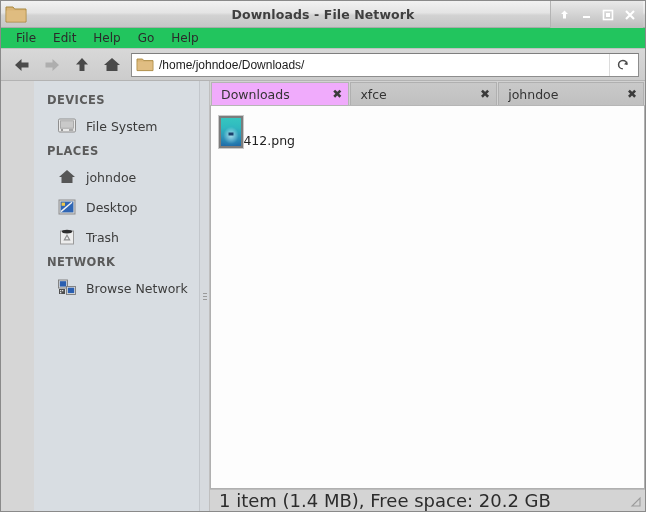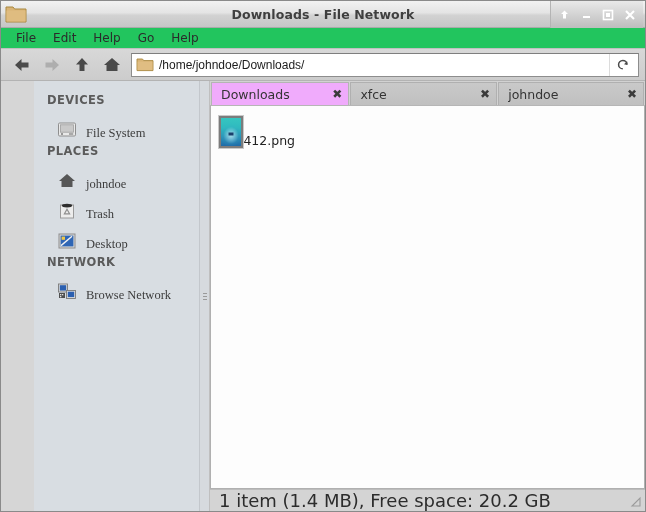--- a/index.html
+++ b/index.html
@@ -130,25 +130,24 @@
     overflow: hidden;
   }
   .side-heading {
     font-size: 11.5px;
     font-weight: bold;
     color: #5b5b5b;
     letter-spacing: 0.4px;
     padding: 3px 0 4px 13px;
   }
   .side-item {
-    display: flex; align-items: flex-end;
+    display: flex; align-items: center;
     height: 30px;
     padding-left: 22px;
     cursor: default;
-    font-family: Liberation Serif, serif;
   }
   .side-icon {
     width: 22px; height: 22px;
     flex: 0 0 22px;
     position: relative;
     margin-right: 8px;
   }
   .side-label {
     font-size: 12.5px;
     color: #3c3c3c;
@@ -383,37 +382,37 @@
         <span class="side-icon">
           <svg width="22" height="22" viewBox="0 0 22 22">
             <path d="M11 4 L19 11 H16.5 V17 H5.5 V11 H3 Z" fill="#565656"></path>
           </svg>
         </span>
         <span class="side-label">johndoe</span>
       </div>
       <div class="side-item">
         <span class="side-icon">
           <svg width="22" height="22" viewBox="0 0 22 22">
-            <rect x="4.5" y="5" width="13" height="13" fill="#ededed" stroke="#9a9a9a" stroke-width="1"></rect>
-            <ellipse cx="11" cy="5.6" rx="5.2" ry="1.9" fill="#2e2e2e"></ellipse>
-            <path d="M11 9.2 l2.6 4.6 h-5.2 z" fill="none" stroke="#8e8e8e" stroke-width="1.2"></path>
-          </svg>
-        </span>
-        <span class="side-label">Trash</span>
-      </div>
-      <div class="side-item">
-        <span class="side-icon">
-          <svg width="22" height="22" viewBox="0 0 22 22">
             <rect x="3" y="4" width="16" height="14" fill="#d7d7d7" stroke="#8d8d8d" stroke-width="1"></rect>
             <rect x="4.6" y="5.6" width="12.8" height="10.8" fill="#2f66b5"></rect>
             <rect x="5.6" y="6.6" width="3.4" height="3.2" fill="#f0c84a"></rect>
             <path d="M5 15.6 L16 6.2" stroke="#f2f2f2" stroke-width="1.4"></path>
           </svg>
         </span>
         <span class="side-label">Desktop</span>
+      </div>
+      <div class="side-item">
+        <span class="side-icon">
+          <svg width="22" height="22" viewBox="0 0 22 22">
+            <rect x="4.5" y="5" width="13" height="13" fill="#ededed" stroke="#9a9a9a" stroke-width="1"></rect>
+            <ellipse cx="11" cy="5.6" rx="5.2" ry="1.9" fill="#2e2e2e"></ellipse>
+            <path d="M11 9.2 l2.6 4.6 h-5.2 z" fill="none" stroke="#8e8e8e" stroke-width="1.2"></path>
+          </svg>
+        </span>
+        <span class="side-label">Trash</span>
       </div>
 
       <div class="side-heading">NETWORK</div>
       <div class="side-item">
         <span class="side-icon">
           <svg width="22" height="22" viewBox="0 0 22 22">
             <rect x="2.5" y="3" width="9" height="8" fill="#dcdcdc" stroke="#7a7a7a" stroke-width="0.9"></rect>
             <rect x="3.8" y="4.2" width="6.4" height="5.4" fill="#2b5fb0"></rect>
             <rect x="10.5" y="9.5" width="9" height="8" fill="#dcdcdc" stroke="#7a7a7a" stroke-width="0.9"></rect>
             <rect x="11.8" y="10.7" width="6.4" height="5.4" fill="#2b5fb0"></rect>

